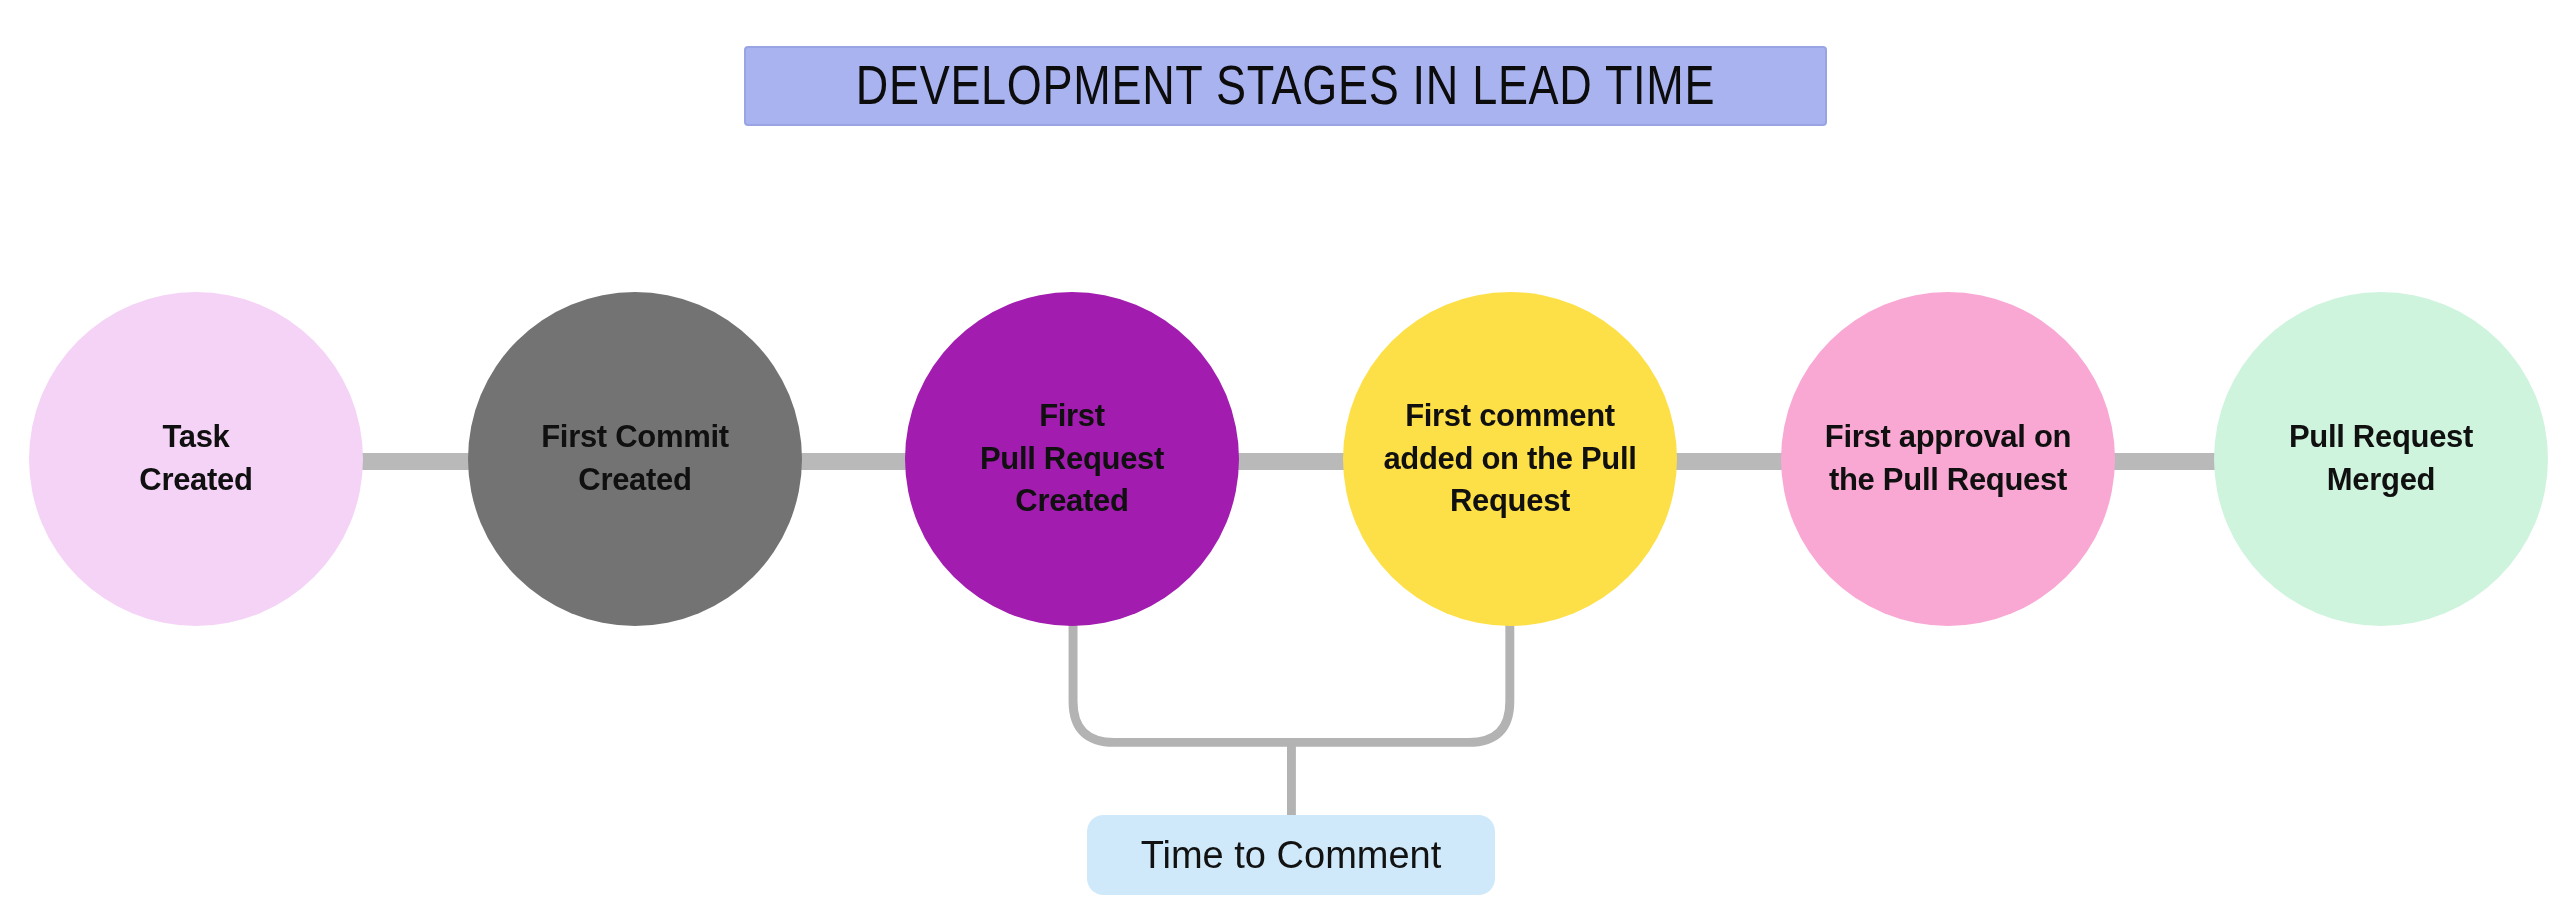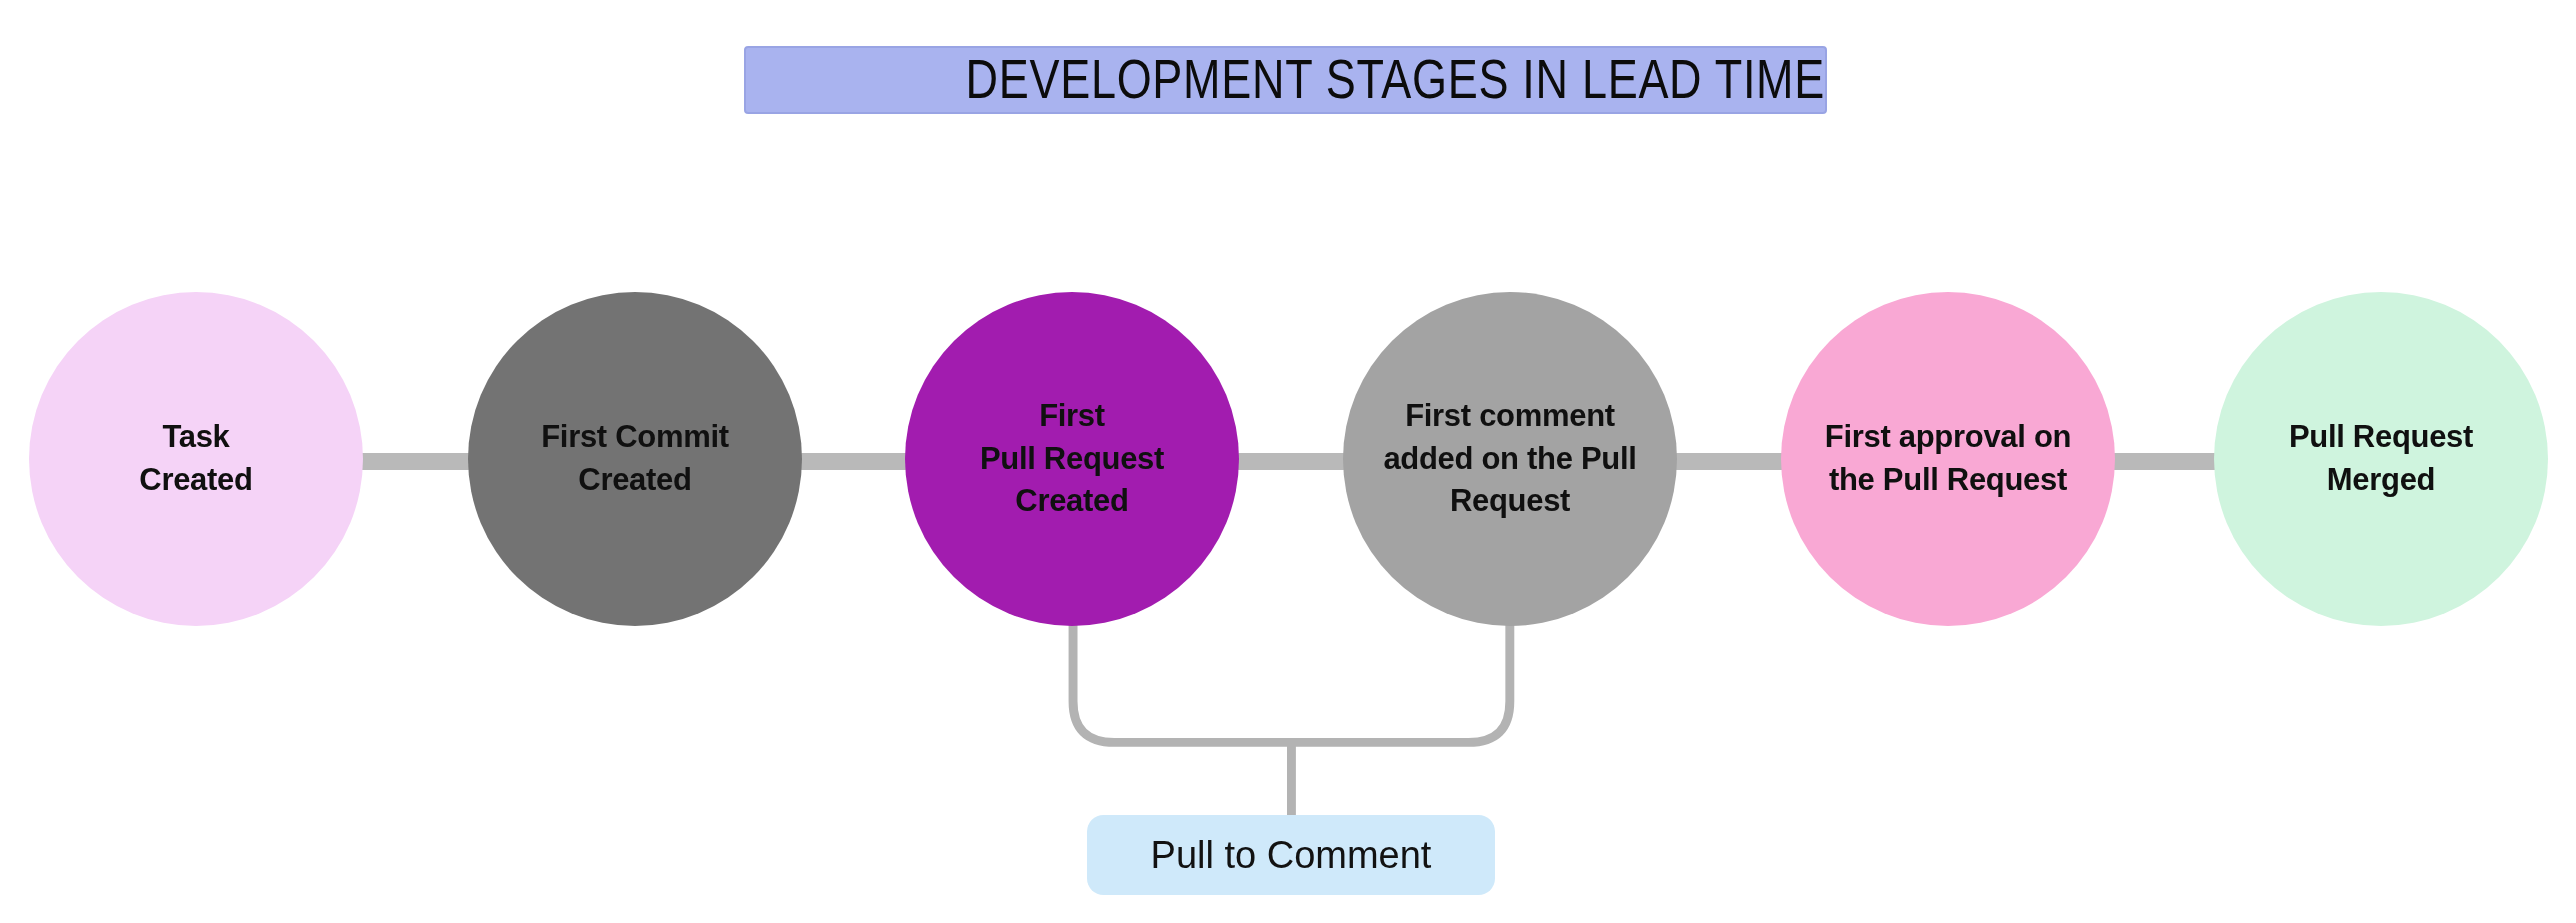--- a/index.html
+++ b/index.html
@@ -7,25 +7,25 @@
     width:2576px;height:923px;
     background:#ffffff;
     position:relative;
     overflow:hidden;
     font-family:"Liberation Sans",sans-serif;
   }
   .stage-area{position:absolute;inset:0;}
   
   .title-bar{
     position:absolute;
-    left:744px;top:46px;width:1083px;height:68px;
+    left:744px;top:46px;width:1083px;height:80px;
     border-radius:4.1px;
     border:2.1px solid #99a4e4;
     box-sizing:border-box;
-    display:flex;align-items:center;justify-content:flex-end;
+    display:flex;align-items:center;justify-content:center;
   }
   .title-text{
     font-size:45px;
     font-weight:400;
     color:#0c0c0c;
     letter-spacing:0.7px;
     white-space:nowrap;
     transform:scale(1.0,1.22);
     transform-origin:center;
   }
@@ -103,34 +103,34 @@
     <div class="stage-label">First Commit
 Created</div>
   </div>
 
   <div class="stage-circle c3" style="background-color: #a21caf;">
     <div class="stage-label">First
 Pull Request
 Created</div>
   </div>
 
-  <div class="stage-circle c4" style="background-color: #a3a3a3;">
+  <div class="stage-circle c4" style="background-color: #fde047;">
     <div class="stage-label">First comment
 added on the Pull
 Request</div>
   </div>
 
   <div class="stage-circle c5" style="background-color: #f9a8d4;">
     <div class="stage-label">First approval on
 the Pull Request</div>
   </div>
 
   <div class="stage-circle c6" style="background-color: rgb(207, 244, 222);">
     <div class="stage-label">Pull Request
 Merged</div>
   </div>
 
   <div class="annotation-box" style="background-color: rgb(207, 233, 250);">
-    <div class="annotation-text">Pull to Comment</div>
+    <div class="annotation-text">Time to Comment</div>
   </div>
 
 </div>
 
 
 </body></html>

